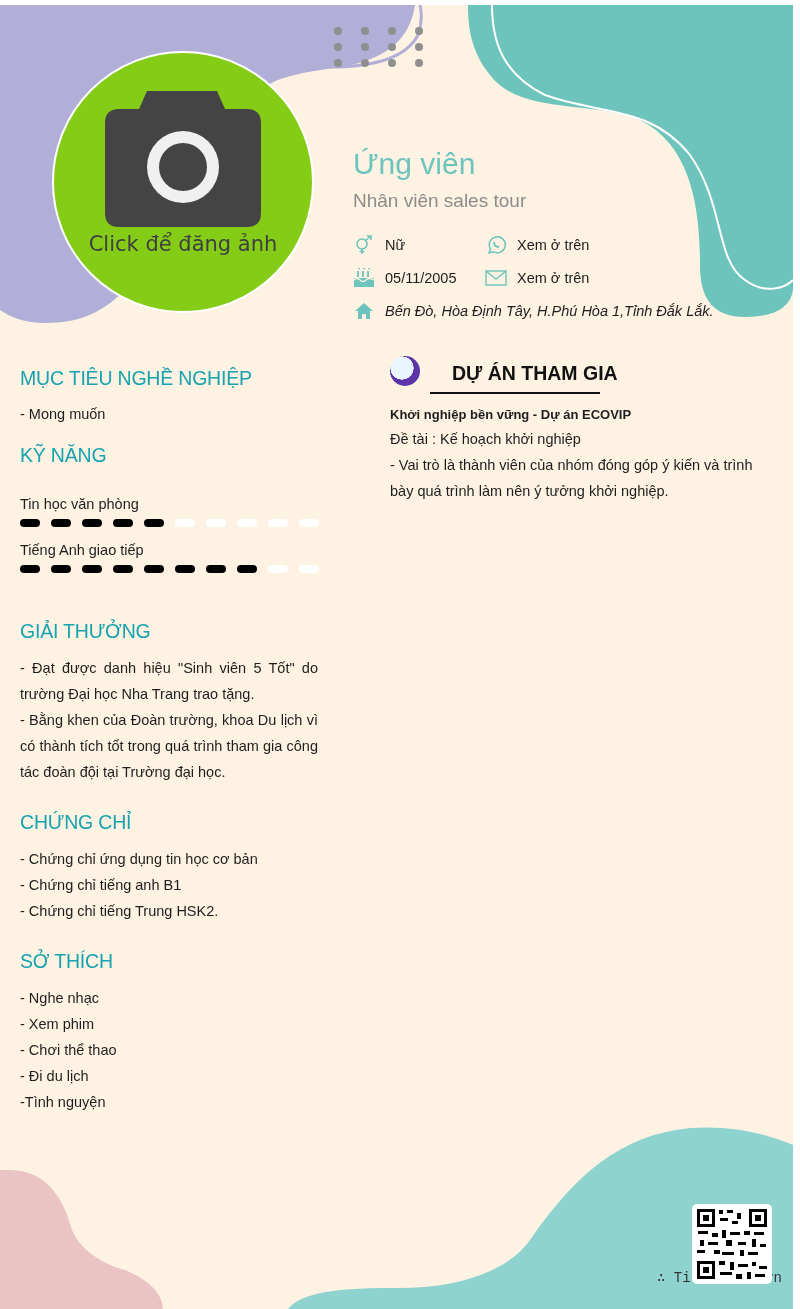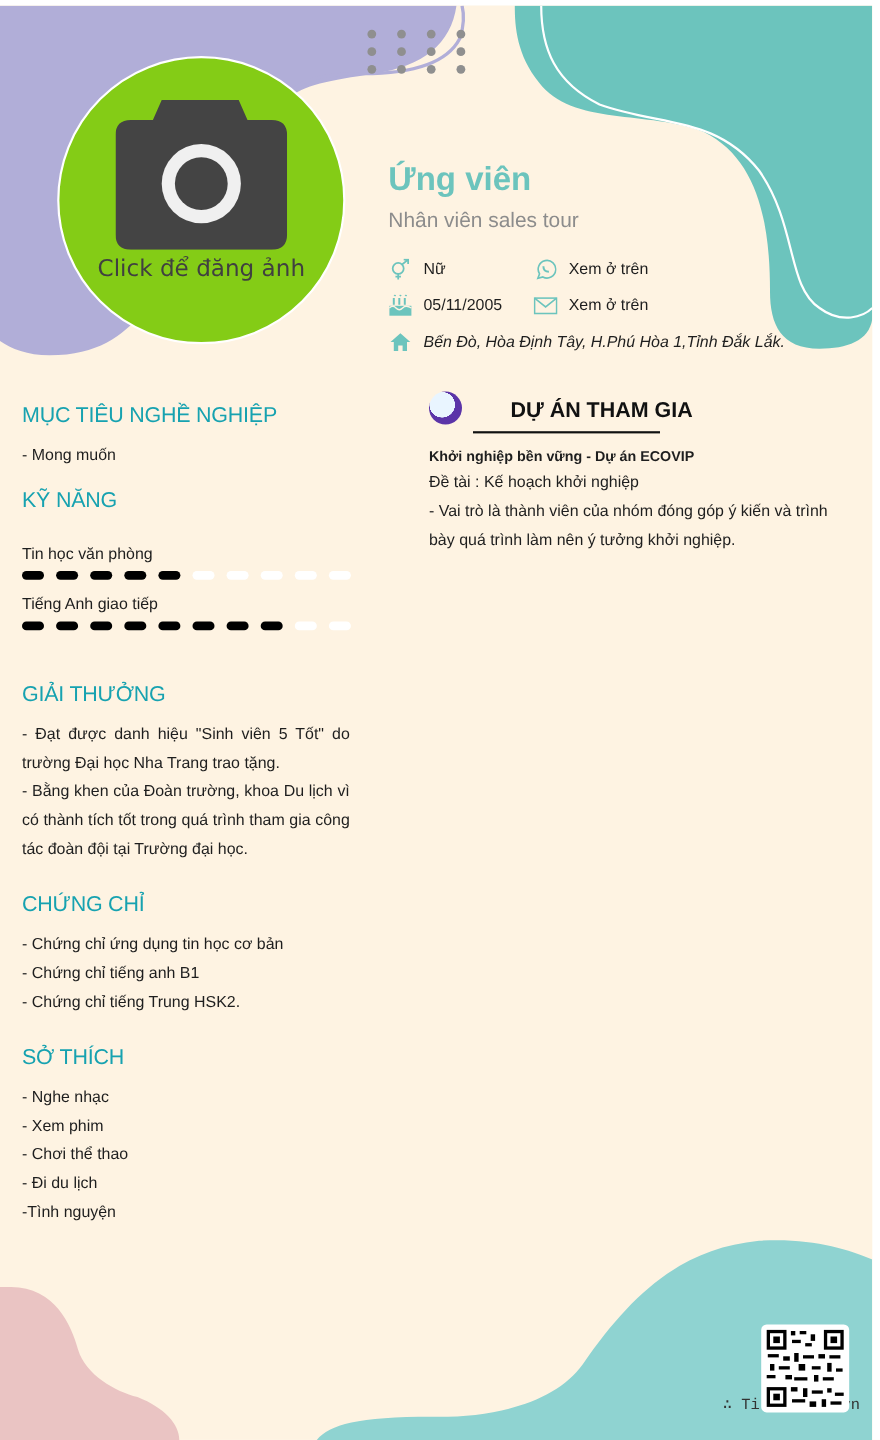--- a/index.html
+++ b/index.html
@@ -5,32 +5,32 @@
   html, body { margin:0; padding:0; }
   body { width:800px; height:1309px; background:#ffffff; position:relative; overflow:hidden;
          font-family:"Liberation Sans", sans-serif; color:#1e1e1e; }
   .page { position:absolute; left:0; top:5px; width:793px; height:1304px; background:#fef3e2; overflow:hidden; }
   .bg-svg { position:absolute; left:0; top:0; }
   .avatar { position:absolute; left:52px; top:46px; width:262px; height:262px; border-radius:50%;
             background:#84cc16; border:2px solid #ffffff; box-sizing:border-box; cursor:pointer; }
   .avatar svg { position:absolute; left:51px; top:38px; }
   .avatar-label { position:absolute; left:0; width:100%; top:179px; text-align:center;
                   font-family:"DejaVu Sans", sans-serif; font-size:21px; color:#404040; }
-  .name { position:absolute; left:353px; top:142px; font-size:30px; font-weight:bold; color:#6cc4bd; }
+  .name { position:absolute; left:353px; top:142px; font-size:30px; font-weight:normal; color:#6cc4bd; }
   .job { position:absolute; left:353px; top:185px; font-size:19px; color:#8c8c8c; }
   .info { position:absolute; font-size:14.5px; color:#1e1e1e; display:flex; align-items:center; }
   .info .ico { width:22px; height:20px; margin-right:10px; display:inline-flex; align-items:center; justify-content:center; }
   .sec-title { position:absolute; left:20px; font-size:19.5px; font-weight:normal; color:#17a2b0; letter-spacing:-0.2px; }
   .txt { position:absolute; left:20px; font-size:14.5px; line-height:26px; color:#1e1e1e; }
   .just { text-align:justify; width:298px; }
   .skill-label { position:absolute; left:20px; font-size:14.5px; }
   .bars { position:absolute; left:20px; display:flex; gap:11px; }
   .bars span { width:20px; height:8px; border-radius:4px; background:#ffffff; display:block; }
   .bars span.on { background:#000000; }
-  .proj-title { position:absolute; left:464px; top:357px; font-size:19.5px; font-weight:bold; color:#111; }
+  .proj-title { position:absolute; left:452px; top:357px; font-size:19.5px; font-weight:bold; color:#111; }
   .proj-line { position:absolute; left:430px; top:387px; width:170px; height:2px; background:#111; }
   .proj-icon { position:absolute; left:390px; top:351px; width:30px; height:30px; border-radius:50%;
                background:radial-gradient(circle at 40% 40%, #e9f5ff 0 45%, #5b34a8 46% 100%); }
   .qr { position:absolute; left:692px; top:1199px; width:80px; height:80px; background:#fff; border-radius:5px; }
   .watermark { position:absolute; left:657px; top:1264px; font-family:"Liberation Mono", monospace; font-size:14px; color:#333; }
 </style>
 </head>
 <body>
 
 <div class="page">

